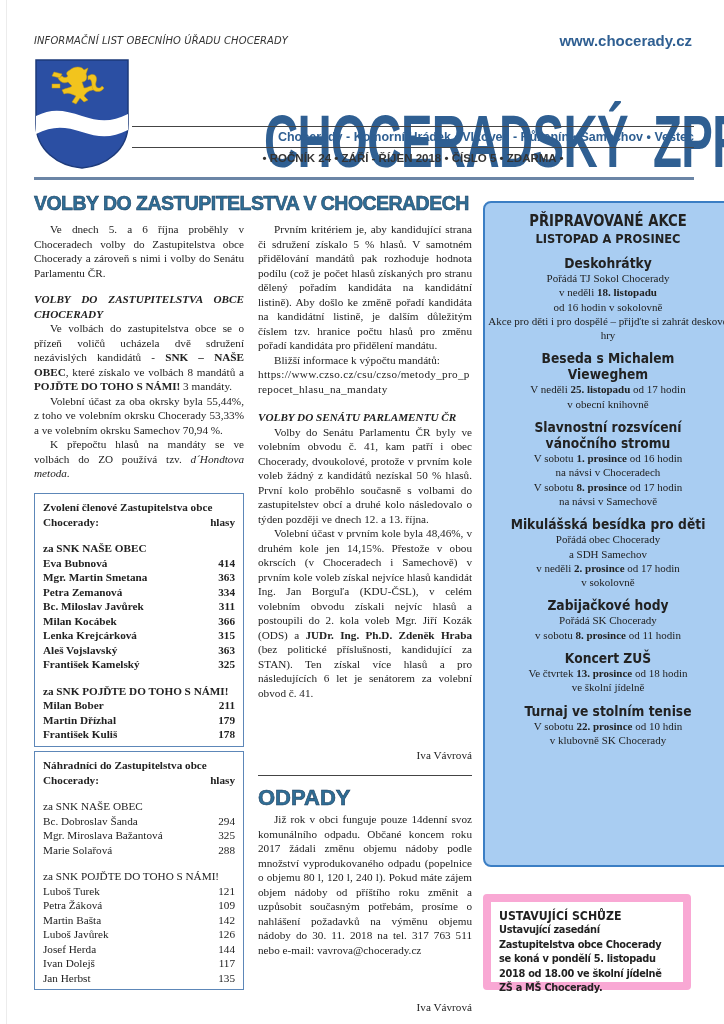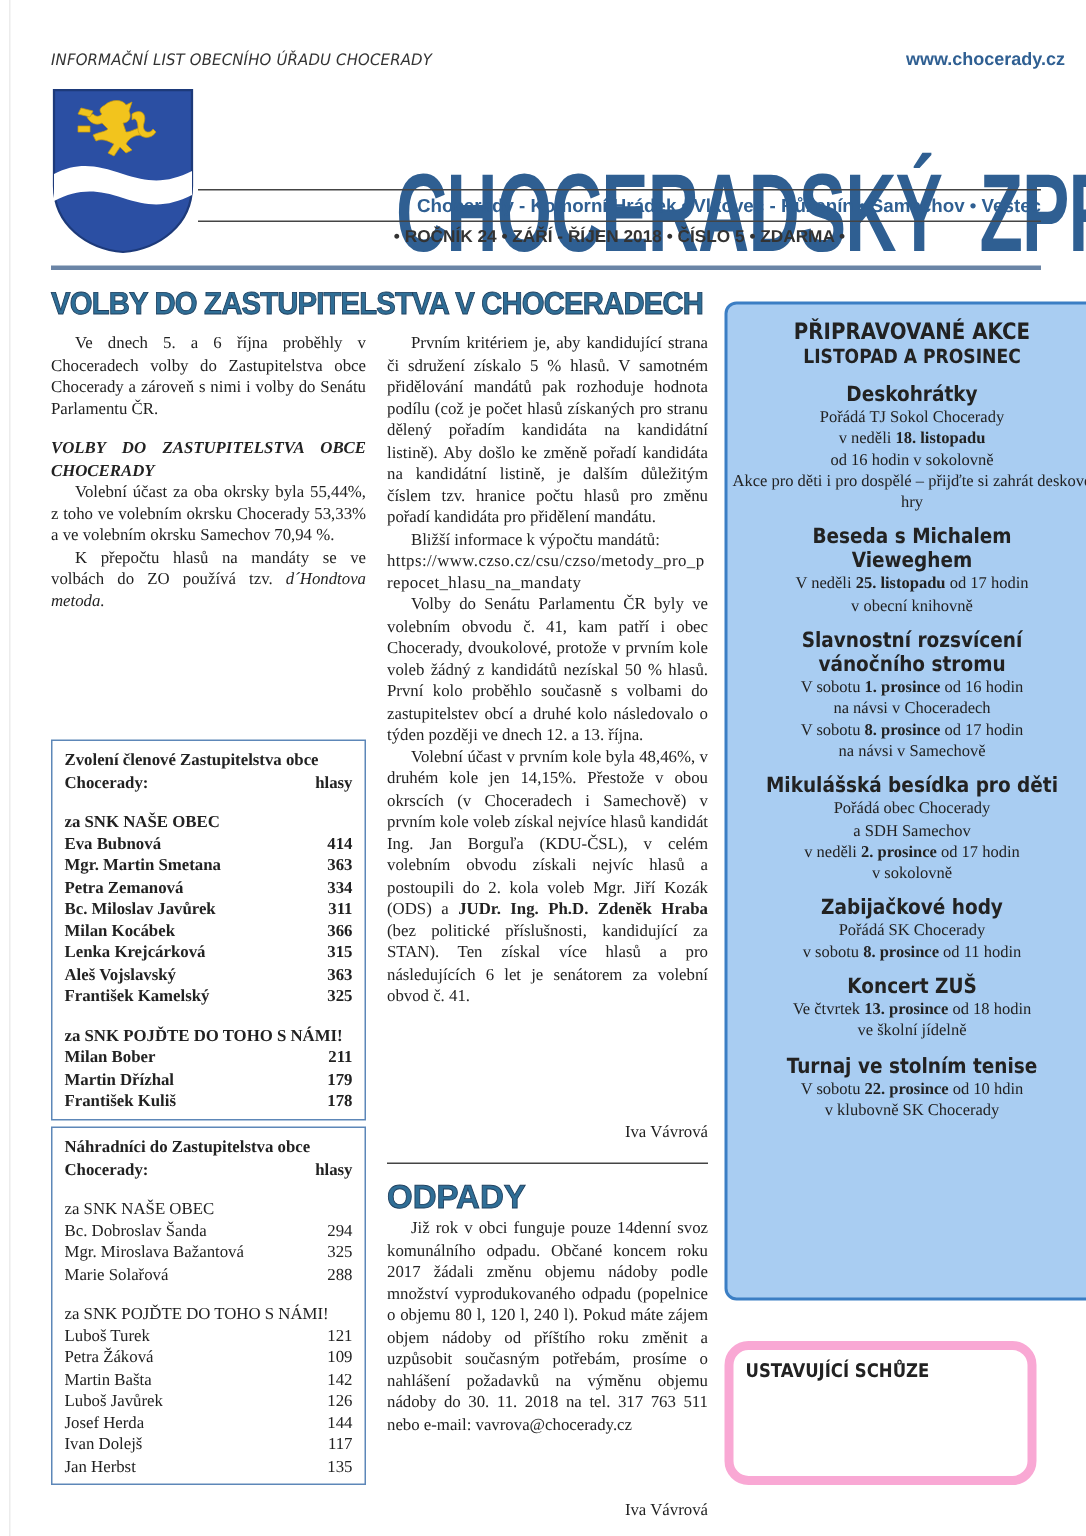--- a/index.html
+++ b/index.html
@@ -1,20 +1,20 @@
 <!DOCTYPE html>
 <html><head>
 <meta charset="utf-8">
 <style>
   * { box-sizing: border-box; margin: 0; padding: 0; }
   html, body { width: 724px; height: 1024px; background: #ffffff; overflow: hidden; }
   body { position: relative; font-family: "Liberation Serif", "DejaVu Serif", serif; color: #222; }
 
   .masthead-sub { position: absolute; left: 34px; top: 34px; font-family: "DejaVu Sans", sans-serif; font-style: italic; font-size: 10.5px; letter-spacing: 0.1px; color: #333; transform: scaleX(0.95); transform-origin: left; }
-  .website { position: absolute; right: 14px; top: 32px; font-family: "Liberation Sans", sans-serif; font-weight: bold; font-size: 12px; color: #2f5f92; }
+  .website { position: absolute; right: 32px; top: 32px; font-family: "Liberation Sans", sans-serif; font-weight: bold; font-size: 15px; color: #2f5f92; }
   .crest { position: absolute; left: 34px; top: 58px; width: 96px; height: 112px; }
   .title { position: absolute; left: 132px; top: 54px; width: 562px; height: 68px; font-family: "Liberation Sans", sans-serif; font-weight: bold; font-size: 74px; line-height: 68px; color: #2f5f92; letter-spacing: -1px; white-space: nowrap; transform: scaleX(0.64); transform-origin: left top; }
   .title-wrap { position: absolute; left: 132px; top: 54px; width: 562px; height: 70px; overflow: visible; }
   .rule1 { position: absolute; left: 132px; top: 126px; width: 562px; border-top: 1.5px solid #444; }
   .villages { position: absolute; left: 132px; top: 130px; width: 562px; text-align: right; font-family: "Liberation Sans", sans-serif; font-weight: bold; font-size: 12.5px; color: #2f5f92; white-space: nowrap; }
   .rule2 { position: absolute; left: 132px; top: 147px; width: 562px; border-top: 1.5px solid #444; }
   .issue { position: absolute; left: 132px; top: 152px; width: 562px; text-align: center; font-family: "Liberation Sans", sans-serif; font-weight: bold; font-size: 11.5px; color: #333; white-space: nowrap; }
   .rule3 { position: absolute; left: 34px; top: 177px; width: 660px; border-top: 3px solid #6b85a6; }
 
   .headline { position: absolute; left: 34px; top: 191px; width: 440px; font-family: "Liberation Sans", sans-serif; font-weight: bold; font-size: 21px; color: #2f6e96; letter-spacing: -0.6px; white-space: nowrap; -webkit-text-stroke: 0.6px #1d3d5c; transform: scaleX(0.93); transform-origin: left; }
@@ -40,21 +40,21 @@
   .sig2 { left: 258px; top: 1001px; width: 214px; }
 
   .events { position: absolute; left: 483px; top: 201px; width: 250px; height: 666px; background: #a9cdf2; border: 2px solid #3b7ec4; border-radius: 8px; text-align: center; padding-top: 10px; }
   .events-title { font-family: "DejaVu Sans", sans-serif; font-weight: bold; font-size: 15px; line-height: 17px; color: #222; transform: scaleX(0.88); }
   .events-sub { font-family: "DejaVu Sans", sans-serif; font-weight: bold; font-size: 13px; line-height: 17px; color: #222; transform: scaleX(0.88); }
   .event { margin-top: 8px; }
   .event-name { font-family: "DejaVu Sans", sans-serif; font-weight: bold; font-size: 14px; line-height: 16px; color: #222; transform: scaleX(0.88); }
   .event-line { font-size: 11px; line-height: 14.3px; color: #222; }
   .event-line b { font-weight: bold; }
 
-  .meeting { position: absolute; left: 483px; top: 894px; width: 208px; height: 96px; border: 6px solid #f9a8d4; border-radius: 16px; padding: 6px 8px; }
+  .meeting { position: absolute; left: 483px; top: 894px; width: 208px; height: 96px; border: 8px solid #f9a8d4; border-radius: 4px; padding: 6px 8px; }
   .meeting-title { font-family: "DejaVu Sans", sans-serif; font-weight: bold; font-size: 12.5px; line-height: 15px; color: #222; transform: scaleX(0.88); transform-origin: left; white-space: nowrap; }
   .meeting-text { font-family: "DejaVu Sans", sans-serif; font-weight: bold; font-size: 9.8px; line-height: 14.5px; color: #222; letter-spacing: -0.3px; }
 
   .left-edge { position: absolute; left: 6px; top: 0; width: 1px; height: 1024px; background: #ececec; }
 </style>
 </head>
 <body>
 
 <div class="left-edge"></div>
 
@@ -81,20 +81,21 @@
   <div class="rule2"></div>
   <div class="issue">• ROČNÍK 24 • ZÁŘÍ - ŘÍJEN 2018 • ČÍSLO 5 • ZDARMA •</div>
   <div class="rule3"></div>
 </header>
 
 <h1 class="headline">VOLBY DO ZASTUPITELSTVA V CHOCERADECH</h1>
 
 <div class="col col1">
   <p>Ve dnech 5. a 6 října proběhly v Choceradech volby do Zastupitelstva obce Chocerady a zároveň s nimi i volby do Senátu Parlamentu ČR.</p>
   <p class="subhead">VOLBY DO ZASTUPITELSTVA OBCE CHOCERADY</p>
+  <p><span>Ve volbách do zastupitelstva obce se o přízeň voličů ucházela dvě sdružení nezávislých kandidátů - </span><b>SNK – NAŠE OBEC</b><span>, které získalo ve volbách 8 mandátů a </span><b>POJĎTE DO TOHO S NÁMI!</b><span> 3 mandáty.</span></p>
   <p>Volební účast za oba okrsky byla 55,44%, z toho ve volebním okrsku Chocerady 53,33% a ve volebním okrsku Samechov 70,94 %.</p>
   <p><span>K přepočtu hlasů na mandáty se ve volbách do ZO používá tzv. </span><i>d´Hondtova metoda.</i></p>
 </div>
 
 <div class="votebox vb1">
   <div class="vb-head">Zvolení členové Zastupitelstva obce</div>
   <div class="vb-row vb-head">
     <span>Chocerady:</span>
     <span>hlasy</span>
   </div>
@@ -205,20 +206,21 @@
           <span>135</span>
         </div>
       </div>
     </div>
 </div>
 
 <div class="col col2">
   <p>Prvním kritériem je, aby kandidující strana či sdružení získalo 5 % hlasů. V samotném přidělování mandátů pak rozhoduje hodnota podílu (což je počet hlasů získaných pro stranu dělený pořadím kandidáta na kandidátní listině). Aby došlo ke změně pořadí kandidáta na kandidátní listině, je dalším důležitým číslem tzv. hranice počtu hlasů pro změnu pořadí kandidáta pro přidělení mandátu.</p>
   <p>Bližší informace k výpočtu mandátů:</p>
   <div style="word-break: break-all; text-align: left; letter-spacing: 0.3px;">https://www.czso.cz/csu/czso/metody_pro_prepocet_hlasu_na_mandaty</div>
+  <p class="subhead" style="margin-top: 14px;">VOLBY DO SENÁTU PARLAMENTU ČR</p>
   <p>Volby do Senátu Parlamentu ČR byly ve volebním obvodu č. 41, kam patří i obec Chocerady, dvoukolové, protože v prvním kole voleb žádný z kandidátů nezískal 50 % hlasů. První kolo proběhlo současně s volbami do zastupitelstev obcí a druhé kolo následovalo o týden později ve dnech 12. a 13. října.</p>
   <p><span>Volební účast v prvním kole byla 48,46%, v druhém kole jen 14,15%. Přestože v obou okrscích (v Choceradech i Samechově) v prvním kole voleb získal nejvíce hlasů kandidát Ing. Jan Borguľa (KDU-ČSL), v celém volebním obvodu získali nejvíc hlasů a postoupili do 2. kola voleb Mgr. Jiří Kozák (ODS) a </span><b>JUDr. Ing. Ph.D. Zdeněk Hraba</b><span> (bez politické příslušnosti, kandidující za STAN). Ten získal více hlasů a pro následujících 6 let je senátorem za volební obvod č. 41.</span></p>
 </div>
 <div class="signature sig1">Iva Vávrová</div>
 
 <div class="rule-odpady"></div>
 <h2 class="odpady-head">ODPADY</h2>
 <div class="col col3">
   <p>Již rok v obci funguje pouze 14denní svoz komunálního odpadu. Občané koncem roku 2017 žádali změnu objemu nádoby podle množství vyprodukovaného odpadu (popelnice o objemu 80 l, 120 l, 240 l). Pokud máte zájem objem nádoby od příštího roku změnit a uzpůsobit současným potřebám, prosíme o nahlášení požadavků na výměnu objemu nádoby do 30. 11. 2018 na tel. 317 763 511 nebo e-mail: vavrova@chocerady.cz</p>
 </div>
@@ -267,13 +269,14 @@
       <div class="event">
         <div class="event-name">Turnaj ve stolním tenise</div>
         <div class="event-line"><span>V sobotu </span><b>22. prosince</b><span> od 10 hdin</span></div>
         <div class="event-line"><span>v klubovně SK Chocerady</span></div>
       </div>
     </div>
 </aside>
 
 <aside class="meeting">
   <div class="meeting-title">USTAVUJÍCÍ SCHŮZE</div>
+  <div class="meeting-text">Ustavující zasedání Zastupitelstva obce Chocerady se koná v pondělí 5. listopadu 2018 od 18.00 ve školní jídelně ZŠ a MŠ Chocerady.</div>
 </aside>
 
 </body></html>

